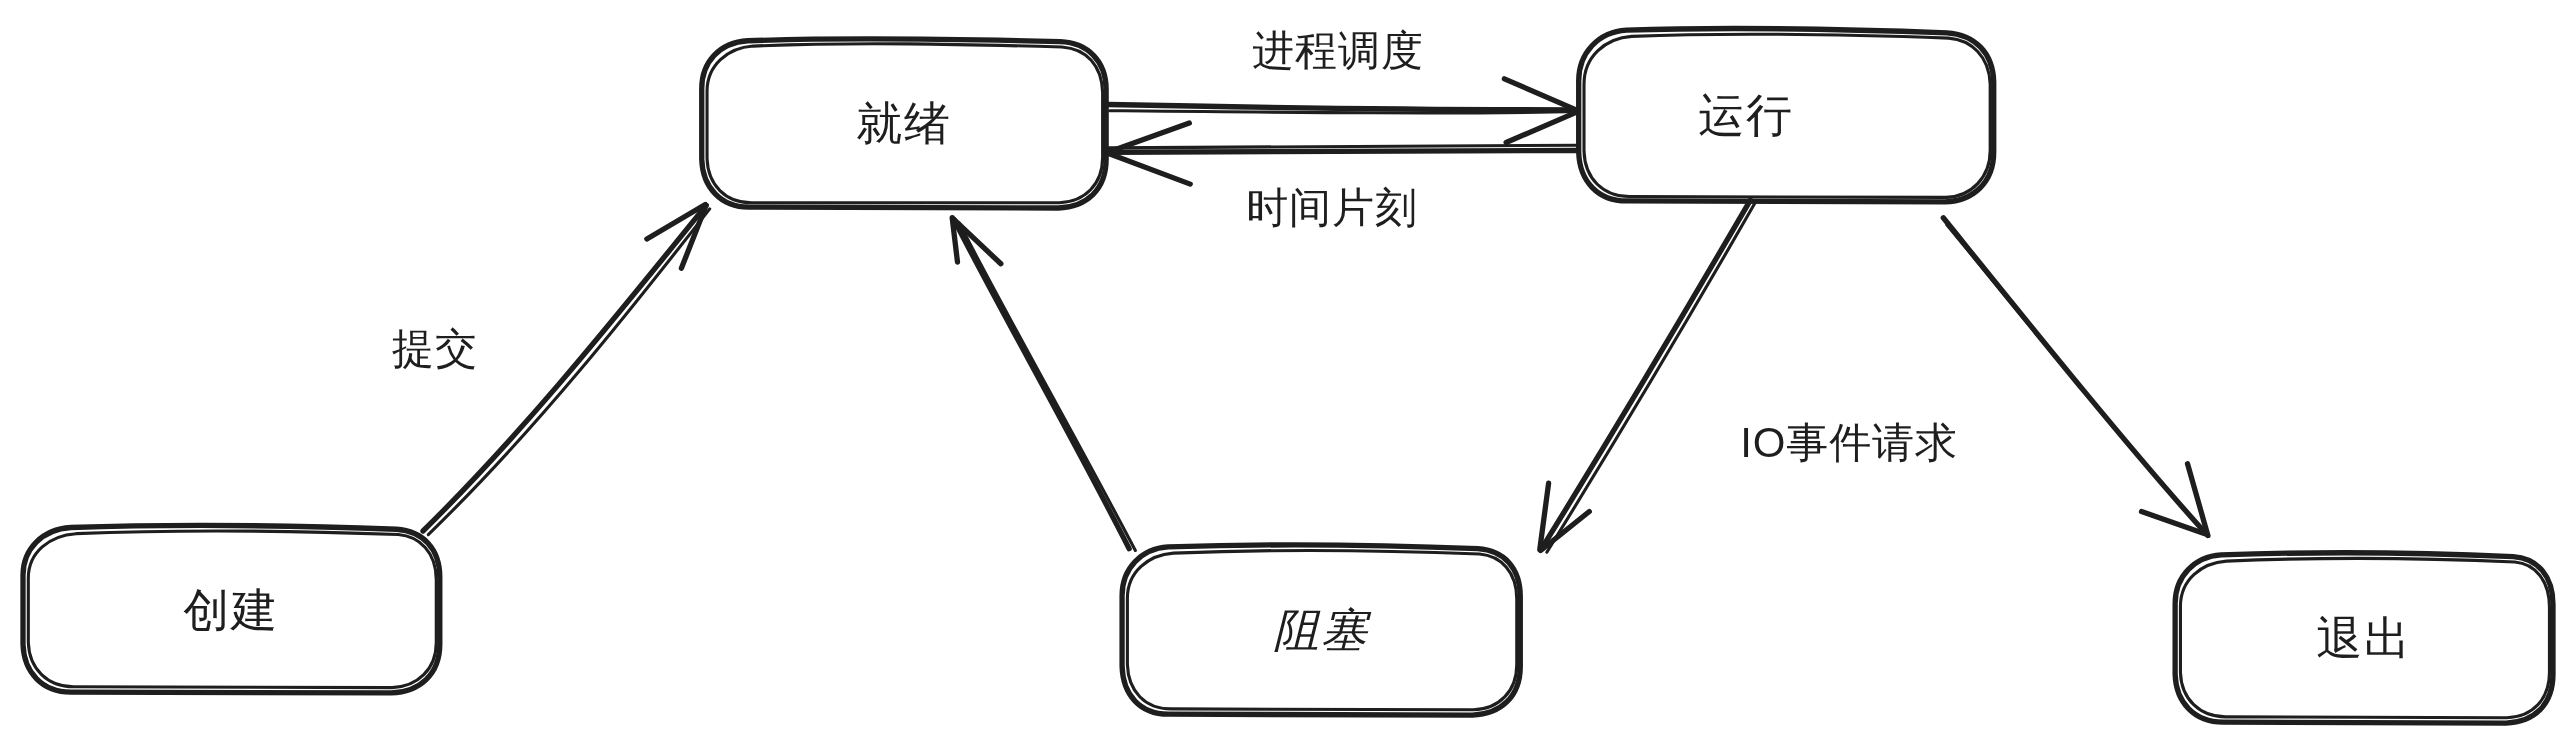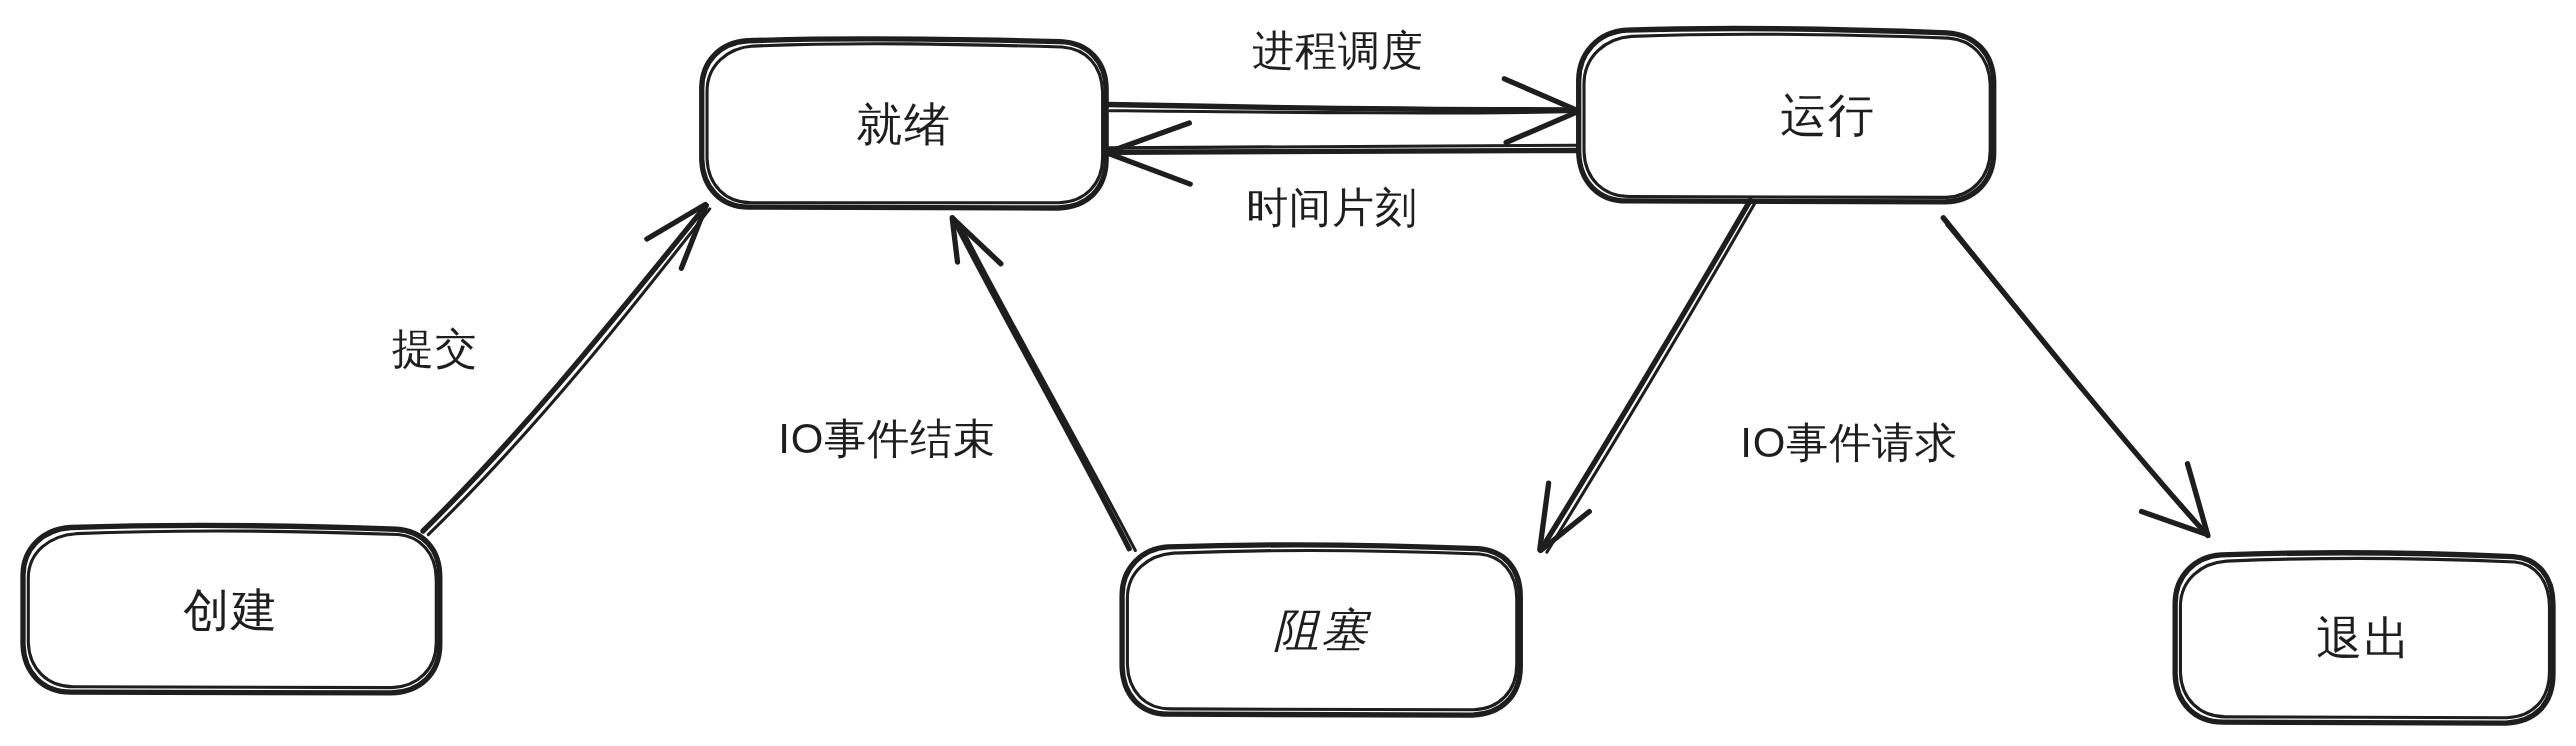--- a/index.html
+++ b/index.html
@@ -157,34 +157,33 @@
       <g>
         <path d="M 2196 246 C 2280 350, 2400 500, 2492 602"></path>
         <path d="M 2200 254 C 2286 358, 2404 506, 2496 606" stroke-width="3.5"></path>
         <path d="M 2420 578 L 2494 604"></path>
         <path d="M 2472 524 L 2495 605"></path>
       </g>
 
     </g>
   </svg>
 
-  <div class="node-label" style="left:904px; top:124px;">就绪</div>
+  <div class="node-label" style="left:904px; top:124px;font-family:Liberation Serif, serif;">就绪</div>
 
-  <div class="node-label" style="left:1828px; top:115px;">运行</div>
+  <div class="node-label" style="left:1746px; top:115px;">运行</div>
 
   <div class="node-label" style="left:231px; top:610px;">创建</div>
 
   <div class="node-label" style="left:1321px; top:630px;font-style:italic;">阻塞</div>
 
   <div class="node-label" style="left:2364px; top:638px;">退出</div>
 
   <div class="edge-label" style="left:1338px; top:35px;margin-top:16px;">进程调度</div>
 
   <div class="edge-label" style="left:1332px; top:208px;">时间片刻</div>
 
   <div class="edge-label" style="left:435px; top:349px;">提交</div>
 
-  <div class="edge-label" style="left:887px; top:439px;">IO事件结束</div>
 
   <div class="edge-label" style="left:1849px; top:437px;margin-top:6px;">IO事件请求</div>
 
 </div>
 
 
 </body></html>

